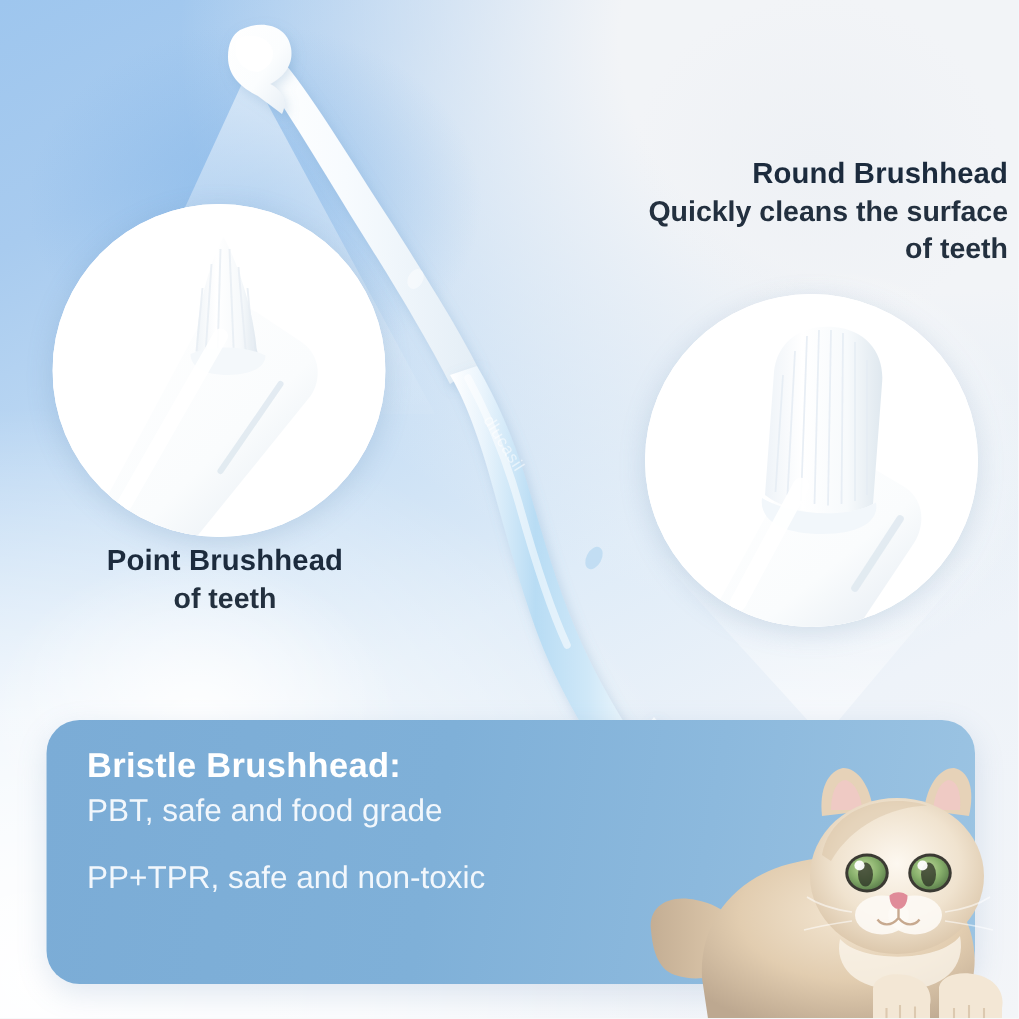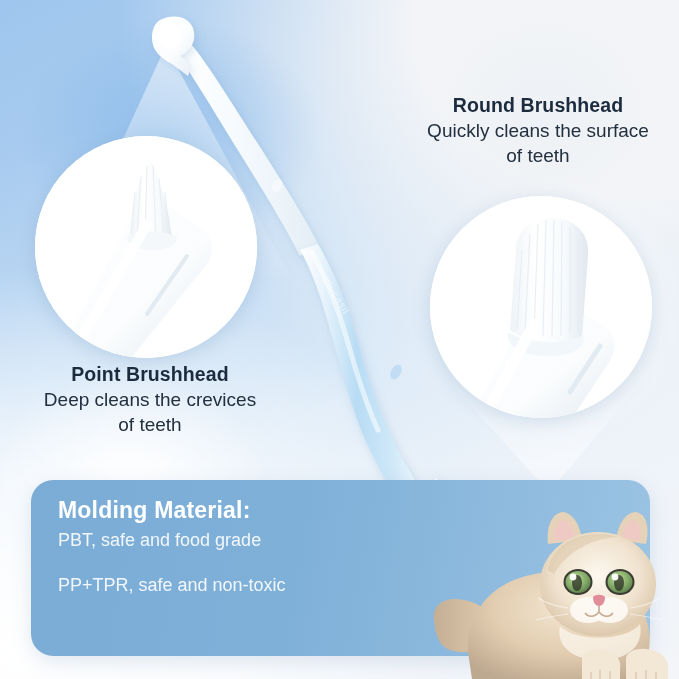--- a/index.html
+++ b/index.html
@@ -63,40 +63,40 @@
   .inset-right{left:430px;top:196px;width:222px;height:222px;}
   .inset svg{display:block;width:100%;height:100%;}
 
   
   .callout{position:absolute;}
   .callout .c-title{
     font-weight:bold;color:#1c2b3d;letter-spacing:.1px;
     font-size:19.5px;line-height:24px;margin:0 0 2px 0;
   }
   .callout .c-body{
-    color:#23303f;font-size:19px;line-height:24.5px;margin:0;
-  }
-  .callout-right{left:404px;top:93px;width:268px;text-align:center;}
+    color:#23303f;font-size:19px;line-height:24.5px;margin:0;font-weight:bold;
+  }
+  .callout-right{left:404px;top:104px;width:268px;text-align:right;}
   .callout-left{left:8px;top:362px;width:284px;text-align:center;}
 
   
   .panel{
     position:absolute;left:31px;top:480px;width:619px;height:176px;
     border-radius:22px;
     background:linear-gradient(100deg,#7bacd6 0%, #7fb0d8 42%, #8cb9dd 70%, #9cc4e3 100%);
     box-shadow:0 6px 20px rgba(90,130,175,.18);
     overflow:hidden;
   }
   .panel-inner{position:absolute;left:27px;top:15px;}
   .p-label{
     color:#ffffff;font-weight:bold;font-size:23px;line-height:30px;
     letter-spacing:.2px;margin:0;
   }
   .p-value{
-    color:#f2f7fc;font-size:18px;line-height:31px;margin:0 0 14px 0;
+    color:#f2f7fc;font-size:21px;line-height:31px;margin:0 0 14px 0;
     font-weight:normal;
   }
   .p-value.last{margin-bottom:0;}
 
   
   .cat-wrap{position:absolute;left:430px;top:500px;width:249px;height:179px;overflow:hidden;}
   .cat-wrap svg{display:block;}
 </style>
 </head>
 <body>
@@ -262,27 +262,26 @@
   </div>
 
   <div class="callout callout-right">
     <p class="c-title">Round Brushhead</p>
     <p class="c-body">Quickly cleans the surface</p>
     <p class="c-body">of teeth</p>
   </div>
 
   <div class="callout callout-left">
     <p class="c-title">Point Brushhead</p>
-    <p class="c-body">Deep cleans the crevices</p>
     <p class="c-body">of teeth</p>
   </div>
 
   <div class="panel">
     <div class="panel-inner">
-      <p class="p-label">Molding Material:</p>
+      <p class="p-label">Bristle Brushhead:</p>
       <p class="p-value">PBT, safe and food grade</p>
       <p class="p-value last">PP+TPR, safe and non-toxic</p>
     </div>
   </div>
 
   <div class="cat-wrap">
     <svg width="249" height="179" viewBox="0 0 249 179">
       <defs>
         <radialGradient id="catBody" cx="55%" cy="35%" r="75%">
           <stop offset="0%" stop-color="#f3e6d2"></stop>

